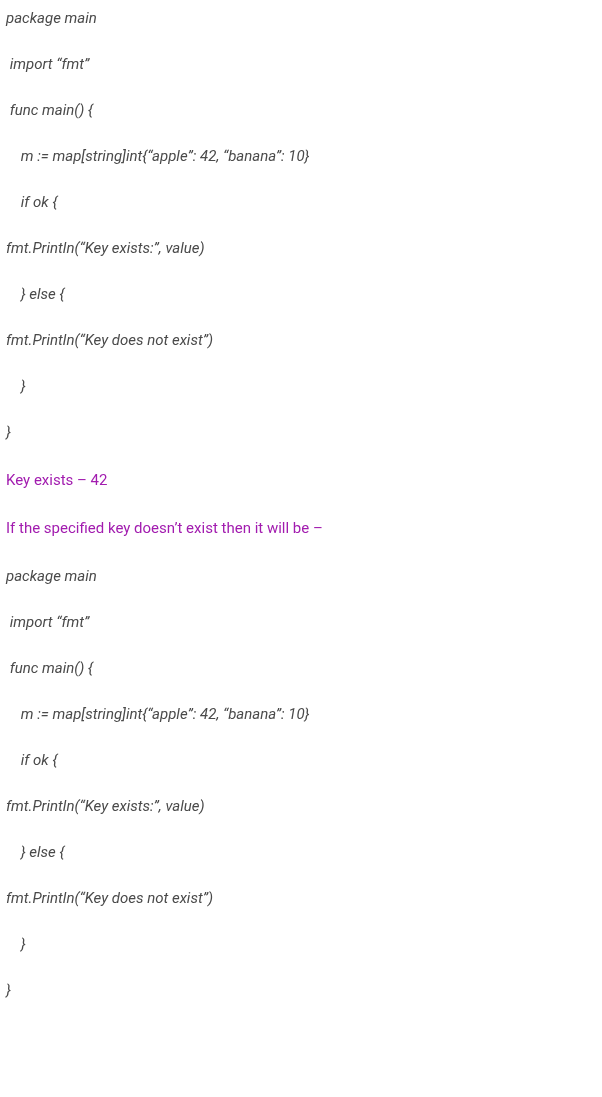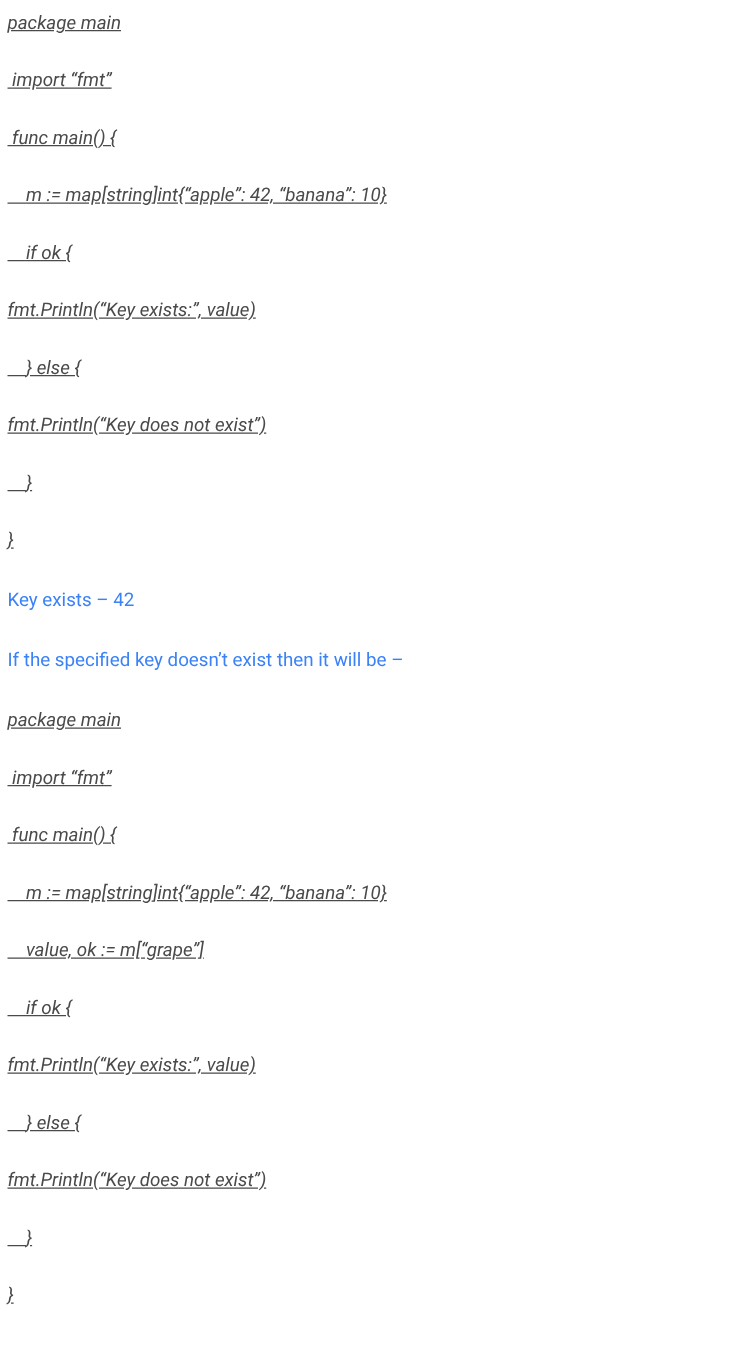--- a/index.html
+++ b/index.html
@@ -13,29 +13,28 @@
       line-height: 1.6;
       color: #4a4a4a;
       background: #ffffff;
       padding: 6px 6px 6px 6px;
       width: 602px;
     }
     .code-block {
       font-style: italic;
       color: #4a4a4a;
       margin-bottom: 24px;
-      text-decoration: underline;
     }
     .code-line {
       margin-bottom: 22px;
       white-space: pre-wrap;
     }
     .plain-text {
       font-style: normal;
-      color: #3b82f6;
+      color: #a21caf;
       margin-bottom: 24px;
     }
   </style>
 </head>
 <body>
 
 <div class="code-block">
   <div class="code-line">package main</div>
   <div class="code-line"> import “fmt”</div>
   <div class="code-line"> func main() {</div>
@@ -50,20 +49,19 @@
 
 <div class="plain-text">Key exists – 42</div>
 
 <div class="plain-text">If the specified key doesn’t exist then it will be –</div>
 
 <div class="code-block">
   <div class="code-line">package main</div>
   <div class="code-line"> import “fmt”</div>
   <div class="code-line"> func main() {</div>
   <div class="code-line">    m := map[string]int{“apple”: 42, “banana”: 10}</div>
-  <div class="code-line">    value, ok := m[“grape”]</div>
   <div class="code-line">    if ok {</div>
   <div class="code-line">fmt.Println(“Key exists:”, value)</div>
   <div class="code-line">    } else {</div>
   <div class="code-line">fmt.Println(“Key does not exist”)</div>
   <div class="code-line">    }</div>
   <div class="code-line">}</div>
 </div>
 
 </body></html>

